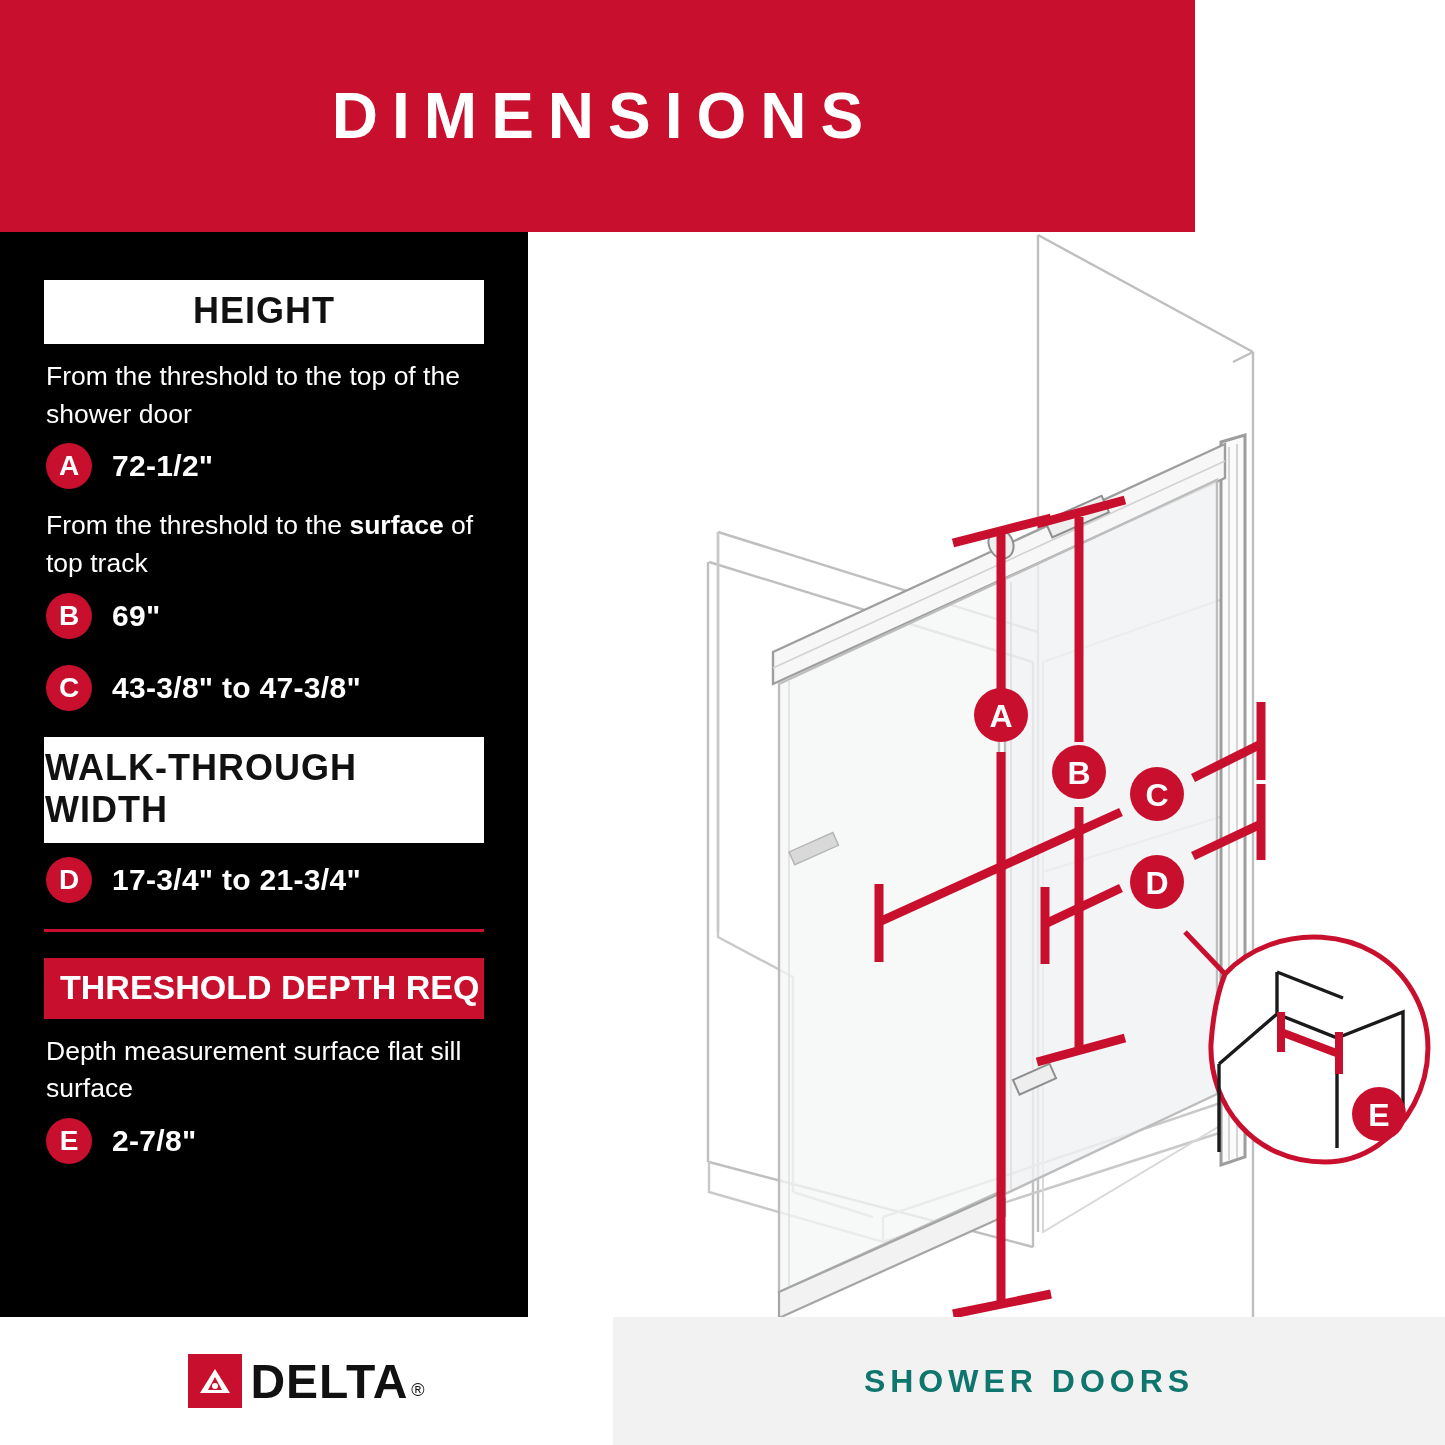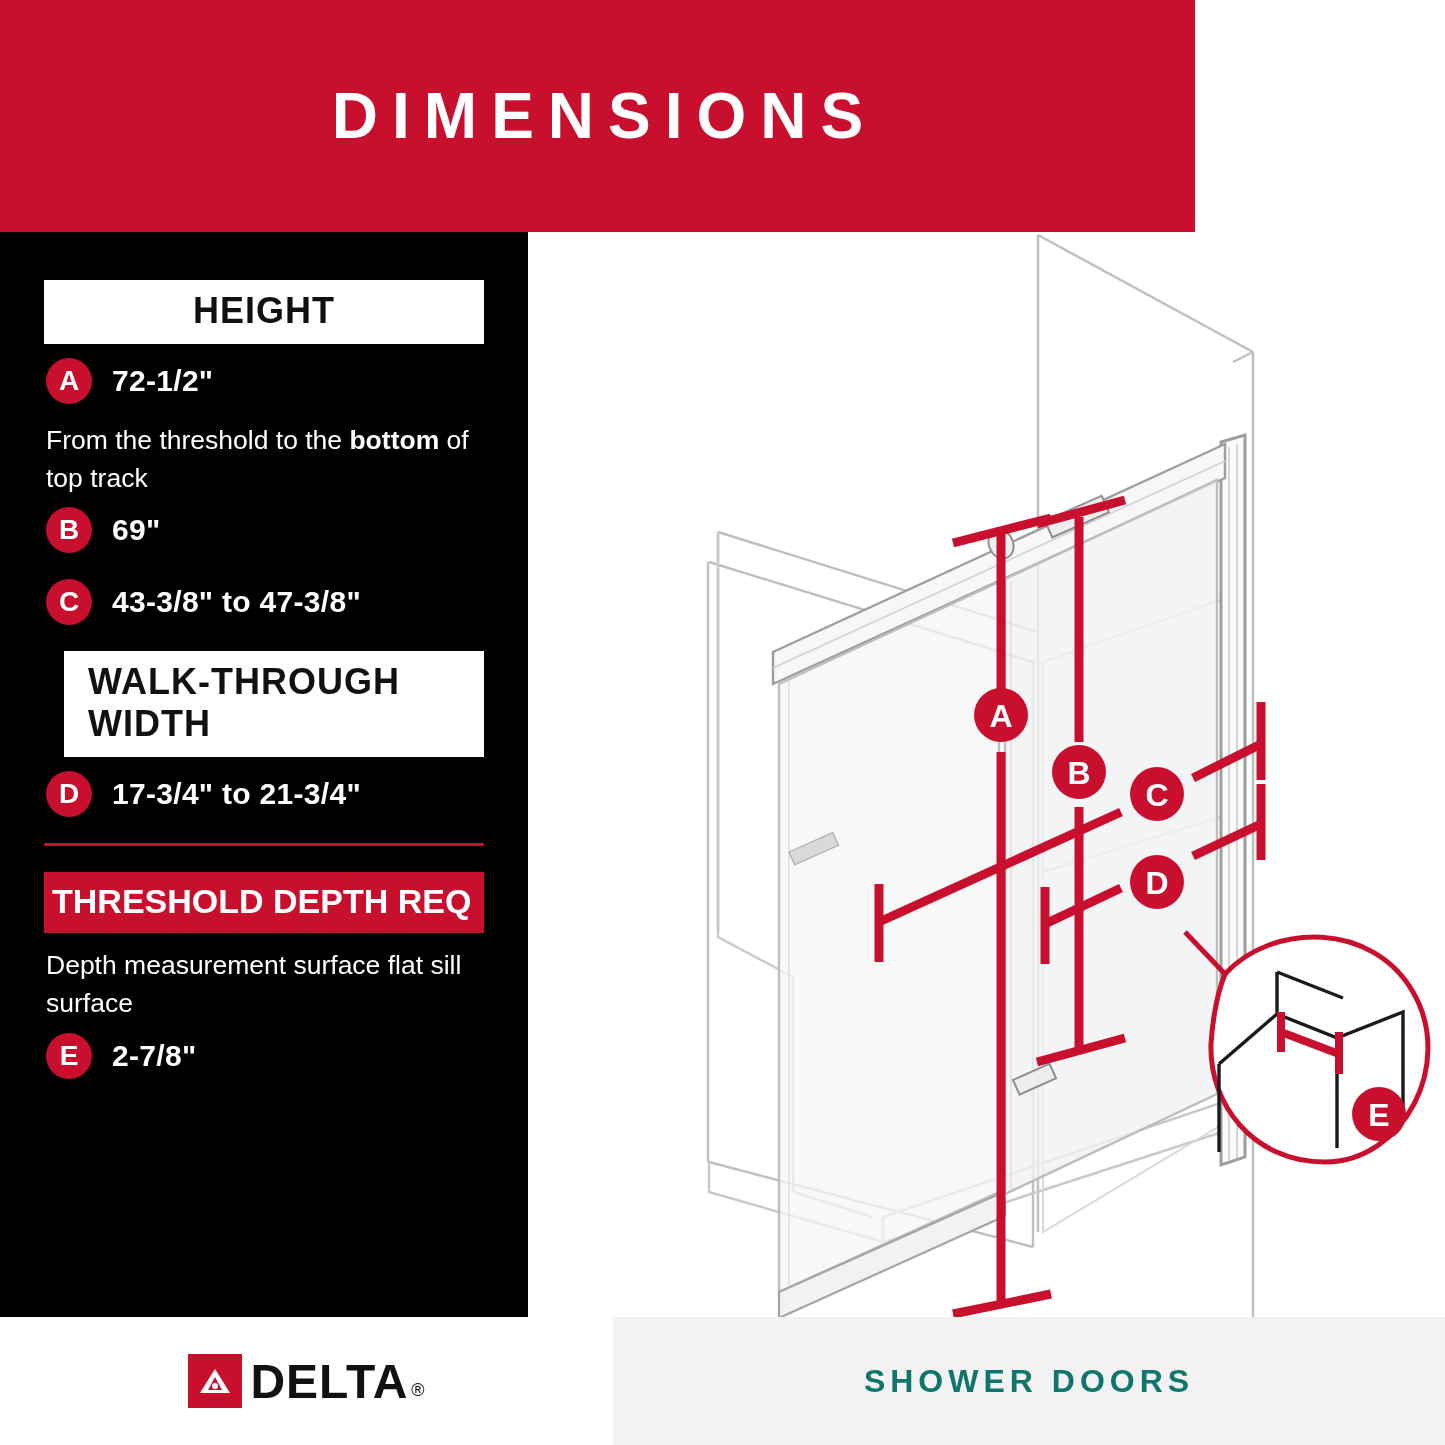--- a/index.html
+++ b/index.html
@@ -53,28 +53,27 @@
     color: #111111;
     font-weight: bold;
     font-size: 36px;
     letter-spacing: 1px;
     padding: 10px 0 12px 0;
     text-align: center;
     margin-bottom: 14px;
   }
   .band.left-align {
     text-align: left;
-    padding-left: 24px;
-    margin-left: 20px;
+    padding-left: 1px;
   }
   .band.red {
     background: #c8102e;
     color: #ffffff;
     text-align: left;
-    padding-left: 8px;
+    padding-left: 16px;
     font-size: 34px;
     letter-spacing: 0px;
   }
 
   .desc {
     color: #ffffff;
     font-size: 26.5px;
     line-height: 1.42;
     margin: 6px 0 8px 2px;
     font-weight: 300;
@@ -188,27 +187,30 @@
 
 <div class="header">
   <div class="header-title">DIMENSIONS</div>
 </div>
 
 <div class="left-panel">
 
   <div>
     <div class="band">HEIGHT</div>
 
+    <div class="desc">
+      <span>From the threshold to the top of the shower door</span>
+    </div>
     <div class="measure-row">
       <div class="badge">A</div>
       <div class="measure-val">72-1/2"</div>
     </div>
 
     <div class="desc">
-      <span>From the threshold to the </span><b>bottom</b><span> of top track</span>
+      <span>From the threshold to the </span><b>surface</b><span> of top track</span>
     </div>
     <div class="measure-row">
       <div class="badge">B</div>
       <div class="measure-val">69"</div>
     </div>
   </div>
 
   <div class="section">
     <div class="measure-row">
       <div class="badge">C</div>

